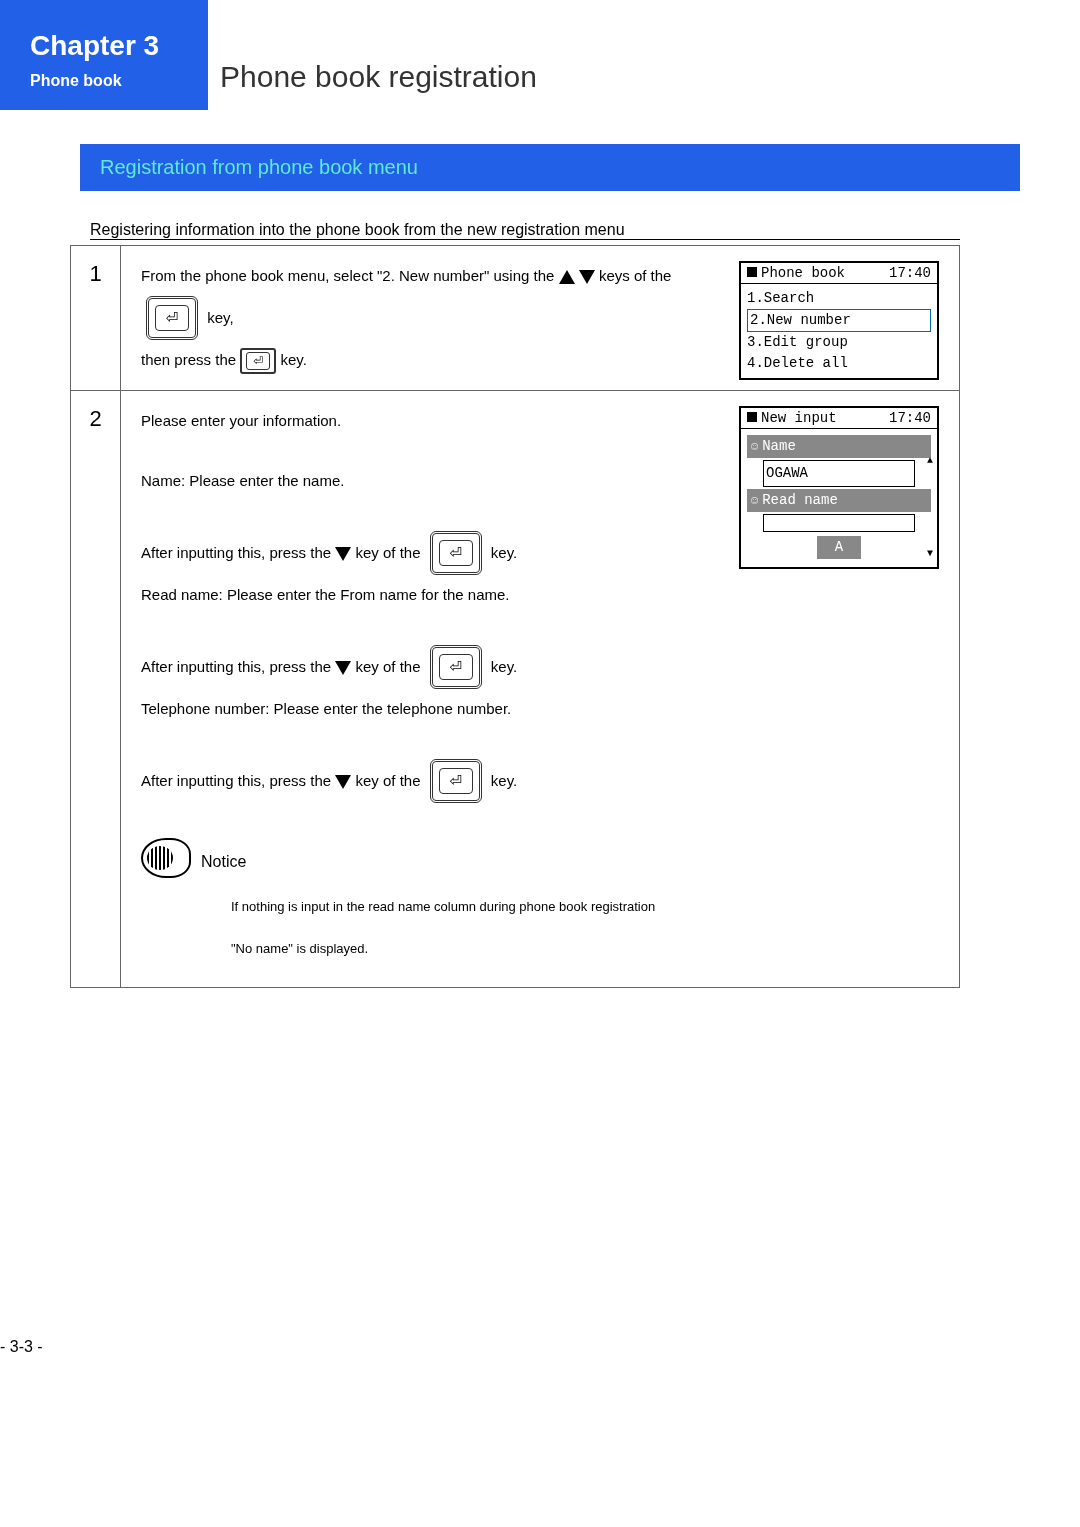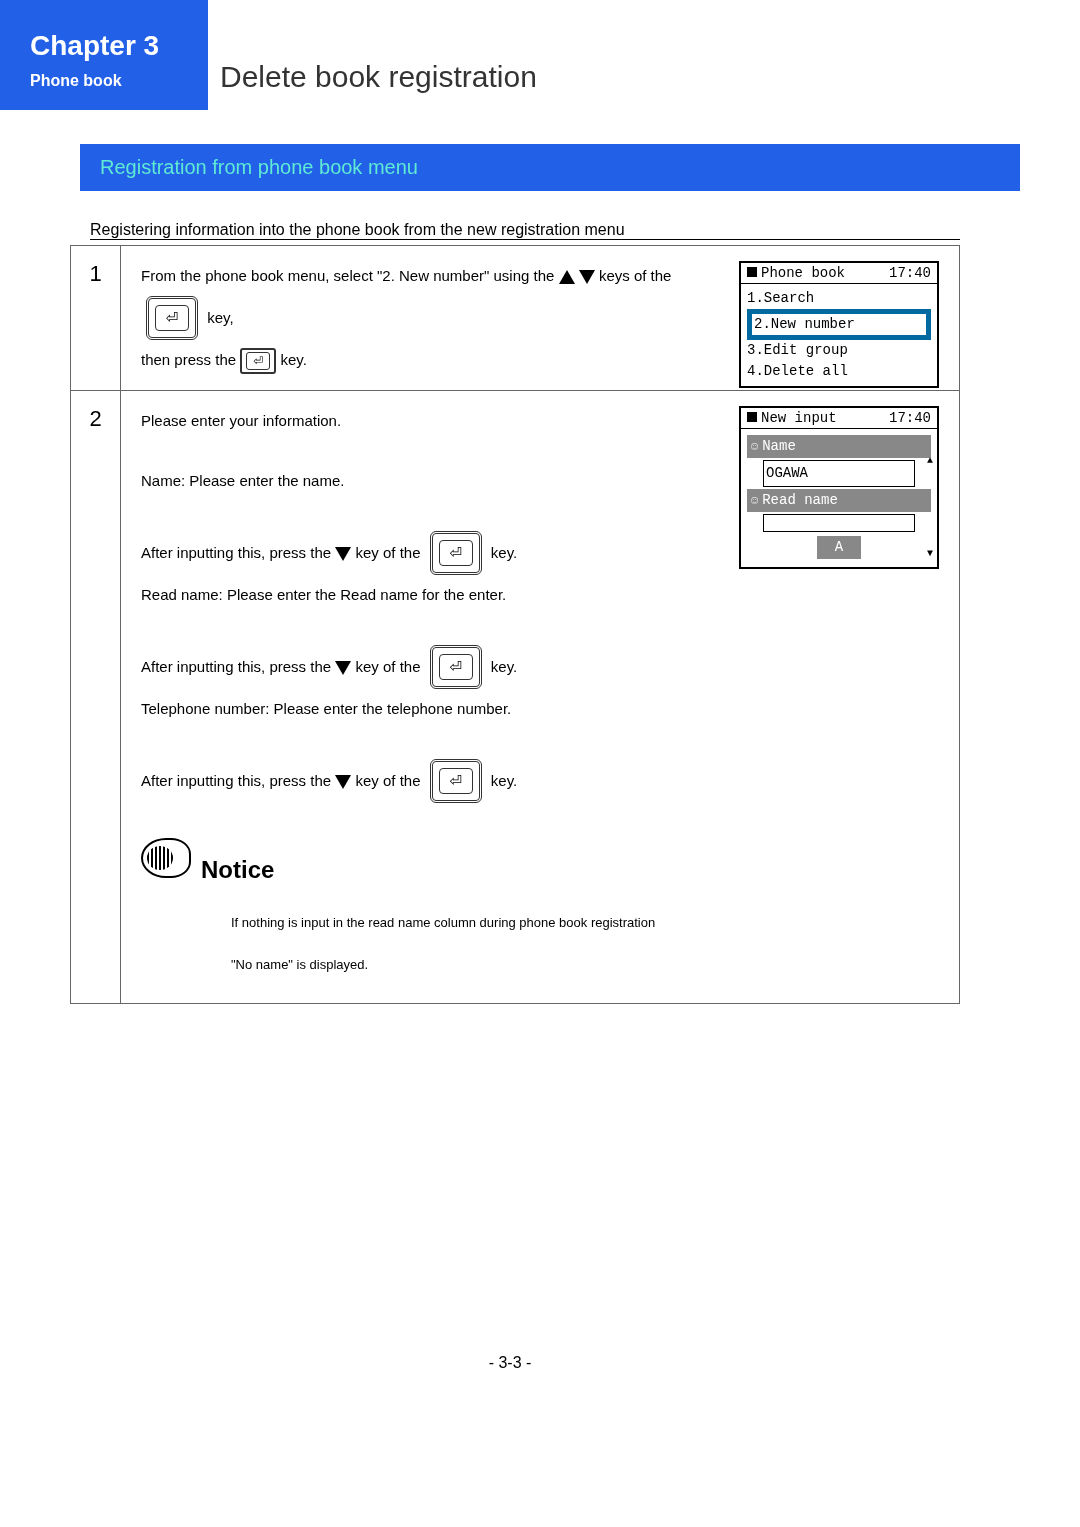--- a/index.html
+++ b/index.html
@@ -120,21 +120,21 @@
       font-family: "Courier New", monospace;
       font-size: 14px;
     }
     .screen-header {
       display: flex;
       justify-content: space-between;
       padding: 2px 6px;
       border-bottom: 1px solid #000;
     }
     .screen-body { padding: 4px 6px; line-height: 1.5; }
-    .screen-item.selected { border: 5px solid #0369a1; padding: 0 2px; }
+    .screen-item.selected { border: 1px solid #0369a1; padding: 0 2px; }
     .screen-field {
       background: #888;
       color: #fff;
       padding: 1px 4px;
       margin: 2px 0;
       display:flex;
       align-items:center;
       gap:4px;
     }
     .screen-value {
@@ -164,37 +164,37 @@
       overflow:hidden;
       display:flex; align-items:center; justify-content:center;
     }
     .notice-icon::before{
       content:'';
       position:absolute;
       left:4px;top:6px;bottom:6px;width:26px;
       background: repeating-linear-gradient(90deg,#000 0 2px, transparent 2px 4px);
       border-radius: 50%;
     }
-    .notice-title { font-weight: bold; font-size: 24px; margin-top: 8px; }
+    .notice-title { font-weight: normal; font-size: 16px; margin-top: 8px; }
     .notice-text { font-size: 13px; margin-left: 30px; margin-top: 16px; }
-    .page-num { text-align: center; margin-top: 350px; font-size: 16px; }
+    .page-num { margin-top: 350px; font-size: 16px; }
     .person-icon { font-size: 12px; }
     .sq { display:inline-block; width:10px; height:10px; background:#000; margin-right:4px; }
     .scroll-arrows { position:absolute; right:4px; top:24px; bottom:6px; display:flex; flex-direction:column; justify-content:space-between; font-size:10px;}
     .step2-content { min-height: 520px; }
   </style>
 </head>
 <body>
 
 <div class="page">
   <div class="chapter-header">
     <div class="chapter-title">Chapter 3</div>
     <div class="chapter-sub">Phone book</div>
   </div>
-  <div class="main-title">Delete book registration</div>
+  <div class="main-title">Phone book registration</div>
   <div class="clear"></div>
 
   <div class="section-bar">Registration from phone book menu</div>
 
   <div class="intro-text">Registering information into the phone book from the new registration menu</div>
 
   <div class="steps-container">
 
     <div class="step-row">
       <div class="step-num">1</div>
@@ -237,21 +237,21 @@
           <div>Name:  Please enter the name.</div><br>
           <div>
             <span>After inputting this, press the</span>
             <span class="tri-down"></span>
             <span> key of the </span>
             <span class="big-key">
                 <span class="inner">⏎</span>
               </span>
             <span> key.</span>
           </div>
-          <div>Read name:  Please enter the Read name for the enter.</div><br>
+          <div>Read name:  Please enter the From name for the name.</div><br>
           <div>
             <span>After inputting this, press the</span>
             <span class="tri-down"></span>
             <span> key of the </span>
             <span class="big-key">
                 <span class="inner">⏎</span>
               </span>
             <span> key.</span>
           </div>
           <div>Telephone number:  Please enter the telephone number.</div><br>

